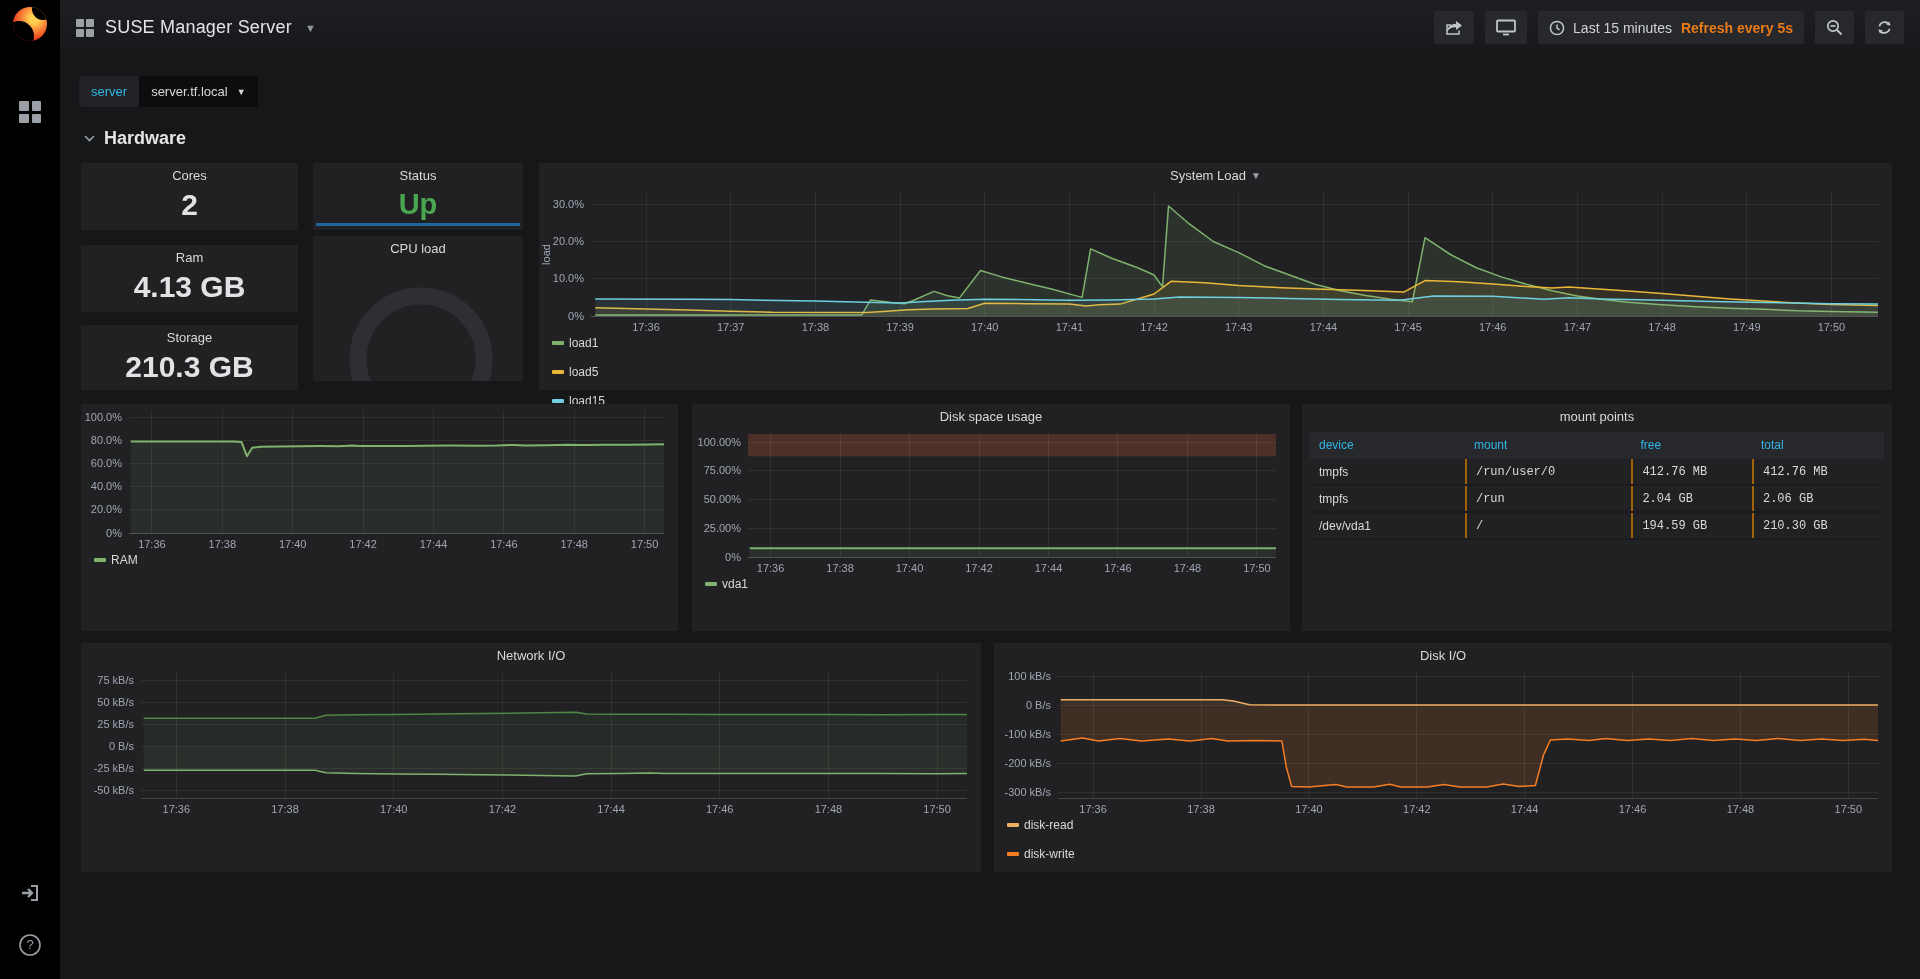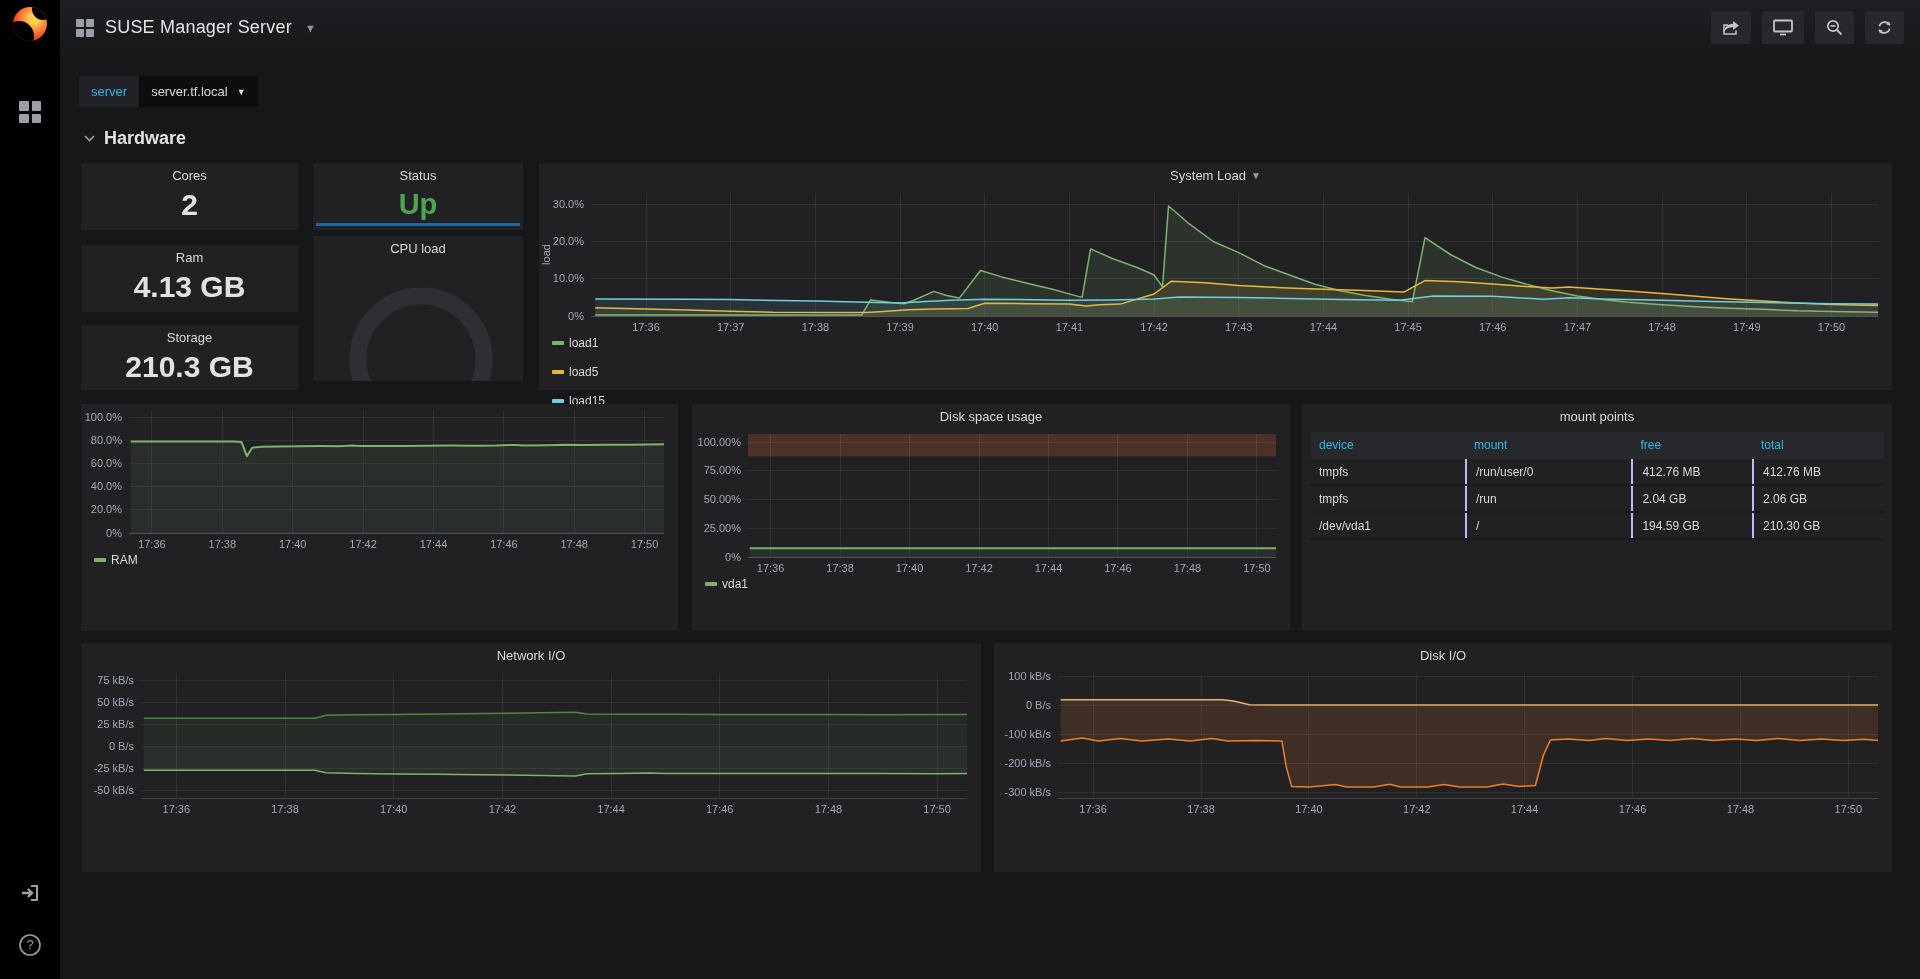--- a/index.html
+++ b/index.html
@@ -59,21 +59,21 @@
   svg text { font-family:"Liberation Sans",sans-serif; }
   .legend { height:24px; display:flex; align-items:flex-start; gap:15px; padding-left:13px; font-size:12px; color:#d8d9da;flex-direction:column; }
   .lg-item { display:flex; align-items:center; gap:5px; cursor:pointer; }
   .lg-swatch { width:12px; height:4px; border-radius:1px; display:inline-block; }
   
   .tbl { margin:4px 8px 0 8px; font-size:12px; }
   .trow { display:flex; height:27px; line-height:27px; }
   .trow.head { background:#26282c; color:#33b5e5; }
   .trow:not(.head) { border-bottom:2px solid #1a1b1d; }
   .tcell { padding-left:9px; overflow:hidden; white-space:nowrap; }
-  .trow:not(.head) .tcell + .tcell { border-left:2px solid #c4b5fd; }
+  .trow:not(.head) .tcell + .tcell { border-left:2px solid #a16207;font-family:Liberation Mono, monospace; }
   .c0{width:27%;} .c1{width:29%;} .c2{width:21%;} .c3{width:23%;}
   
   .gauge-wrap { position:absolute; left:0; top:24px; right:0; bottom:0; overflow:hidden; }
   .gauge-value { position:absolute; left:0; right:0; top:82px; text-align:center; font-size:35px; font-weight:700; color:#eaebec;margin-top:31px; }
 </style>
 </head>
 <body>
 
 <div class="sidebar">
   <div class="logo"></div>
@@ -117,20 +117,28 @@
       <svg width="18" height="16" viewBox="0 0 18 16">
         <path d="M11 1 L17 5.5 L11 10 V7.2 C6.2 7.2 3.4 9 1.6 12.6 C2.2 7.4 5.6 3.9 11 3.8 Z" fill="#c2c5c8"></path>
         <path d="M14 10.5 V14 H2 V5 H6" fill="none" stroke="#c2c5c8" stroke-width="1.5"></path>
       </svg>
     </div>
     <div class="nav-btn">
       <svg width="20" height="17" viewBox="0 0 20 17">
         <rect x="1" y="1.5" width="18" height="11" rx="1" fill="none" stroke="#c2c5c8" stroke-width="1.8"></rect>
         <path d="M7 15.5 h6" stroke="#c2c5c8" stroke-width="1.8"></path>
       </svg>
+    </div>
+    <div class="nav-btn">
+      <svg width="16" height="16" viewBox="0 0 16 16">
+        <circle cx="8" cy="8" r="6.6" fill="none" stroke="#c2c5c8" stroke-width="1.5"></circle>
+        <path d="M8 4.4 V8 L10.6 9.8" fill="none" stroke="#c2c5c8" stroke-width="1.5"></path>
+      </svg>
+      <span class="time-text">Last 15 minutes</span>
+      <span class="refresh-text">Refresh every 5s</span>
     </div>
     <div class="nav-btn">
       <svg width="17" height="17" viewBox="0 0 17 17">
         <circle cx="7" cy="7" r="5.2" fill="none" stroke="#c2c5c8" stroke-width="1.7"></circle>
         <path d="M4.5 7 h5" stroke="#c2c5c8" stroke-width="1.7"></path>
         <path d="M11 11 L15.5 15.5" stroke="#c2c5c8" stroke-width="2"></path>
       </svg>
     </div>
     <div class="nav-btn">
       <svg width="17" height="17" viewBox="0 0 17 17">
@@ -454,13 +462,23 @@
         <text x="57" y="42.1" text-anchor="end" font-size="11" fill="#9fa7b3">0 B/s</text>
         <line x1="64" x2="884" y1="9.5" y2="9.5" stroke="rgba(255,255,255,0.07)" shape-rendering="crispEdges"></line>
         <text x="57" y="13" text-anchor="end" font-size="11" fill="#9fa7b3">100 kB/s</text>
         <line x1="64" x2="884" y1="131" y2="131" stroke="rgba(255,255,255,0.16)" shape-rendering="crispEdges"></line>
         <path d="M66.7,32.7 L126.0,32.7 L180.0,32.7 L228.5,32.7 L239.3,33.9 L255.5,37.8 L287.9,38.0 L368.8,38.0 L476.7,38.0 L584.6,38.0 L692.5,38.0 L800.4,38.0 L884.0,38.0 L884.0,38.6 L66.7,38.6 Z" fill="#EFAF63" fill-opacity="0.12" stroke="none"></path>
         <path d="M66.7,32.7 L126.0,32.7 L180.0,32.7 L228.5,32.7 L239.3,33.9 L255.5,37.8 L287.9,38.0 L368.8,38.0 L476.7,38.0 L584.6,38.0 L692.5,38.0 L800.4,38.0 L884.0,38.0" fill="none" stroke="#EFAF63" stroke-width="1.5" stroke-linejoin="round"></path>
         <path d="M66.7,74.0 L88.3,71.1 L104.5,74.0 L126.0,71.4 L147.6,74.0 L174.6,72.0 L196.2,74.0 L217.8,71.4 L233.9,74.0 L260.9,73.4 L287.9,74.0 L292.2,99.6 L297.6,119.4 L314.9,120.0 L341.8,117.6 L352.6,120.0 L379.6,120.0 L395.8,117.3 L406.6,120.0 L433.5,120.0 L449.7,117.6 L465.9,120.0 L492.9,120.0 L509.1,117.0 L525.3,119.4 L541.4,118.5 L549.5,88.0 L556.5,72.9 L573.8,72.0 L595.4,73.4 L611.6,71.4 L633.1,73.4 L654.7,72.0 L676.3,73.4 L697.9,71.4 L719.5,73.4 L741.0,72.0 L762.6,73.4 L784.2,71.4 L805.8,73.4 L827.4,72.0 L848.9,73.4 L870.5,72.3 L884.0,73.4 L884.0,38.6 L66.7,38.6 Z" fill="#F57D24" fill-opacity="0.14" stroke="none"></path>
         <path d="M66.7,74.0 L88.3,71.1 L104.5,74.0 L126.0,71.4 L147.6,74.0 L174.6,72.0 L196.2,74.0 L217.8,71.4 L233.9,74.0 L260.9,73.4 L287.9,74.0 L292.2,99.6 L297.6,119.4 L314.9,120.0 L341.8,117.6 L352.6,120.0 L379.6,120.0 L395.8,117.3 L406.6,120.0 L433.5,120.0 L449.7,117.6 L465.9,120.0 L492.9,120.0 L509.1,117.0 L525.3,119.4 L541.4,118.5 L549.5,88.0 L556.5,72.9 L573.8,72.0 L595.4,73.4 L611.6,71.4 L633.1,73.4 L654.7,72.0 L676.3,73.4 L697.9,71.4 L719.5,73.4 L741.0,72.0 L762.6,73.4 L784.2,71.4 L805.8,73.4 L827.4,72.0 L848.9,73.4 L870.5,72.3 L884.0,73.4" fill="none" stroke="#F57D24" stroke-width="1.5" stroke-linejoin="round"></path>
       </svg>
     </div>
+  <div class="legend">
+      <span class="lg-item">
+        <span class="lg-swatch" style="background:#EFAF63"></span>
+        <span>disk-read</span>
+      </span>
+      <span class="lg-item">
+        <span class="lg-swatch" style="background:#F57D24"></span>
+        <span>disk-write</span>
+      </span>
+    </div>
 </div>
 
 </body></html>

